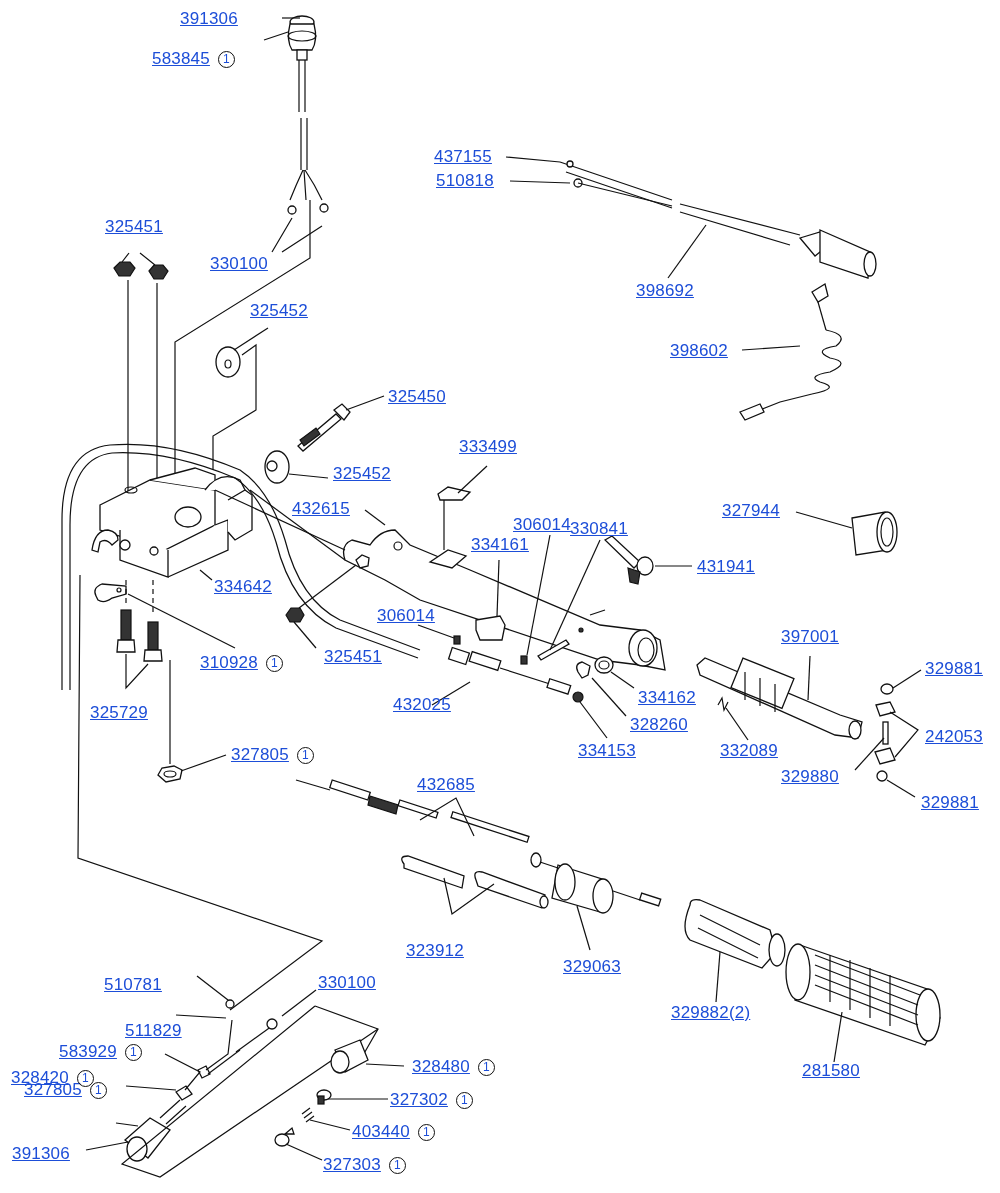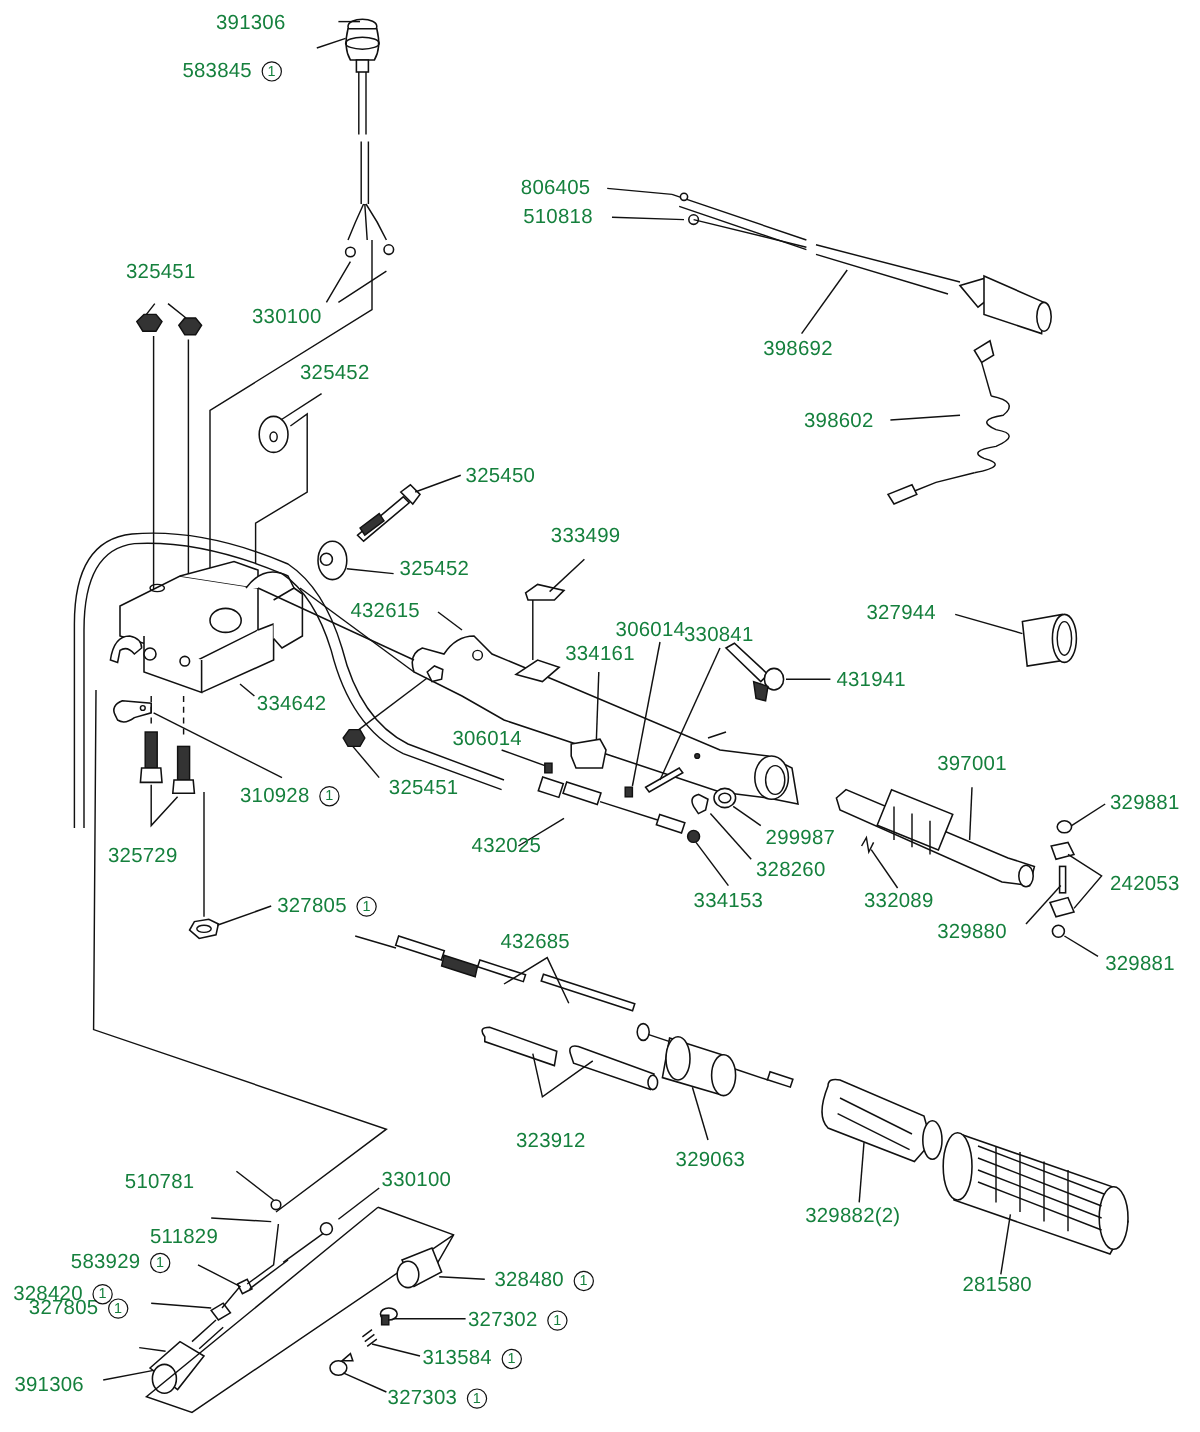--- a/index.html
+++ b/index.html
@@ -1,18 +1,18 @@
 <!DOCTYPE html>
 <html><head>
 <meta charset="utf-8">
 <style>
   html, body { margin:0; padding:0; background:#ffffff; }
   body { width:1000px; height:1193px; position:relative; overflow:hidden; font-family:"Liberation Sans", sans-serif; }
   #diagram { position:absolute; left:0; top:0; width:1000px; height:1193px; }
-  .lbl { position:absolute; font-family:"Liberation Sans", sans-serif; font-size:17px; color:#15803d; white-space:nowrap; line-height:18px; letter-spacing:0.2px; }
+  .lbl { position:absolute; font-family:"Liberation Sans", sans-serif; font-size:17px; color:#1d4ed8; white-space:nowrap; line-height:18px; letter-spacing:0.2px;text-decoration:underline; }
   .note { display:inline-block; width:15px; height:15px; border:1.4px solid #111; border-radius:50%; font-size:12px; line-height:15px; text-align:center; margin-left:8px; vertical-align:1px; }
   svg .ln { stroke:#111; stroke-width:1.2; fill:none; }
   svg .pt { stroke:#111; stroke-width:1.3; fill:#fff; }
   svg .dk { stroke:#111; stroke-width:1.2; fill:#333; }
 </style>
 </head>
 <body>
 
 <svg id="diagram" viewBox="0 0 1000 1193" xmlns="http://www.w3.org/2000/svg">
 
@@ -283,55 +283,55 @@
   <path class="ln" d="M286 1144 L322 1160"></path>
 </svg>
 
 <div class="lbl" style="left:180px;top:10px"><span>391306</span></div>
 <div class="lbl" style="left:152px;top:50px"><span>583845</span><span class="note">1</span></div>
 <div class="lbl" style="left:105px;top:218px"><span>325451</span></div>
 <div class="lbl" style="left:210px;top:255px"><span>330100</span></div>
 <div class="lbl" style="left:250px;top:302px"><span>325452</span></div>
 <div class="lbl" style="left:388px;top:388px"><span>325450</span></div>
 <div class="lbl" style="left:333px;top:465px"><span>325452</span></div>
-<div class="lbl" style="left:434px;top:148px"><span>806405</span></div>
+<div class="lbl" style="left:434px;top:148px"><span>437155</span></div>
 <div class="lbl" style="left:436px;top:172px"><span>510818</span></div>
 <div class="lbl" style="left:636px;top:282px"><span>398692</span></div>
 <div class="lbl" style="left:670px;top:342px"><span>398602</span></div>
 <div class="lbl" style="left:459px;top:438px"><span>333499</span></div>
 <div class="lbl" style="left:570px;top:520px"><span>330841</span></div>
 <div class="lbl" style="left:292px;top:500px"><span>432615</span></div>
 <div class="lbl" style="left:513px;top:516px"><span>306014</span></div>
 <div class="lbl" style="left:471px;top:536px"><span>334161</span></div>
 <div class="lbl" style="left:722px;top:502px"><span>327944</span></div>
 <div class="lbl" style="left:697px;top:558px"><span>431941</span></div>
 <div class="lbl" style="left:214px;top:578px"><span>334642</span></div>
 <div class="lbl" style="left:377px;top:607px"><span>306014</span></div>
 <div class="lbl" style="left:200px;top:654px"><span>310928</span><span class="note">1</span></div>
 <div class="lbl" style="left:324px;top:648px"><span>325451</span></div>
 <div class="lbl" style="left:781px;top:628px"><span>397001</span></div>
 <div class="lbl" style="left:925px;top:660px"><span>329881</span></div>
-<div class="lbl" style="left:638px;top:689px"><span>299987</span></div>
+<div class="lbl" style="left:638px;top:689px"><span>334162</span></div>
 <div class="lbl" style="left:393px;top:696px"><span>432025</span></div>
 <div class="lbl" style="left:630px;top:716px"><span>328260</span></div>
 <div class="lbl" style="left:90px;top:704px"><span>325729</span></div>
 <div class="lbl" style="left:578px;top:742px"><span>334153</span></div>
 <div class="lbl" style="left:720px;top:742px"><span>332089</span></div>
 <div class="lbl" style="left:925px;top:728px"><span>242053</span></div>
 <div class="lbl" style="left:781px;top:768px"><span>329880</span></div>
 <div class="lbl" style="left:231px;top:746px"><span>327805</span><span class="note">1</span></div>
 <div class="lbl" style="left:921px;top:794px"><span>329881</span></div>
 <div class="lbl" style="left:417px;top:776px"><span>432685</span></div>
-<div class="lbl" style="left:430px;top:942px"><span>323912</span></div>
+<div class="lbl" style="left:406px;top:942px"><span>323912</span></div>
 <div class="lbl" style="left:563px;top:958px"><span>329063</span></div>
 <div class="lbl" style="left:671px;top:1004px"><span>329882(2)</span></div>
 <div class="lbl" style="left:125px;top:1022px"><span>511829</span></div>
 <div class="lbl" style="left:318px;top:974px"><span>330100</span></div>
 <div class="lbl" style="left:104px;top:976px"><span>510781</span></div>
 <div class="lbl" style="left:59px;top:1043px"><span>583929</span><span class="note">1</span></div>
 <div class="lbl" style="left:412px;top:1058px"><span>328480</span><span class="note">1</span></div>
 <div class="lbl" style="left:24px;top:1081px"><span>327805</span><span class="note">1</span></div>
 <div class="lbl" style="left:802px;top:1062px"><span>281580</span></div>
 <div class="lbl" style="left:390px;top:1091px"><span>327302</span><span class="note">1</span></div>
 <div class="lbl" style="left:11px;top:1069px"><span>328420</span><span class="note">1</span></div>
-<div class="lbl" style="left:352px;top:1123px"><span>313584</span><span class="note">1</span></div>
+<div class="lbl" style="left:352px;top:1123px"><span>403440</span><span class="note">1</span></div>
 <div class="lbl" style="left:12px;top:1145px"><span>391306</span></div>
 <div class="lbl" style="left:323px;top:1156px"><span>327303</span><span class="note">1</span></div>
 
 </body></html>

